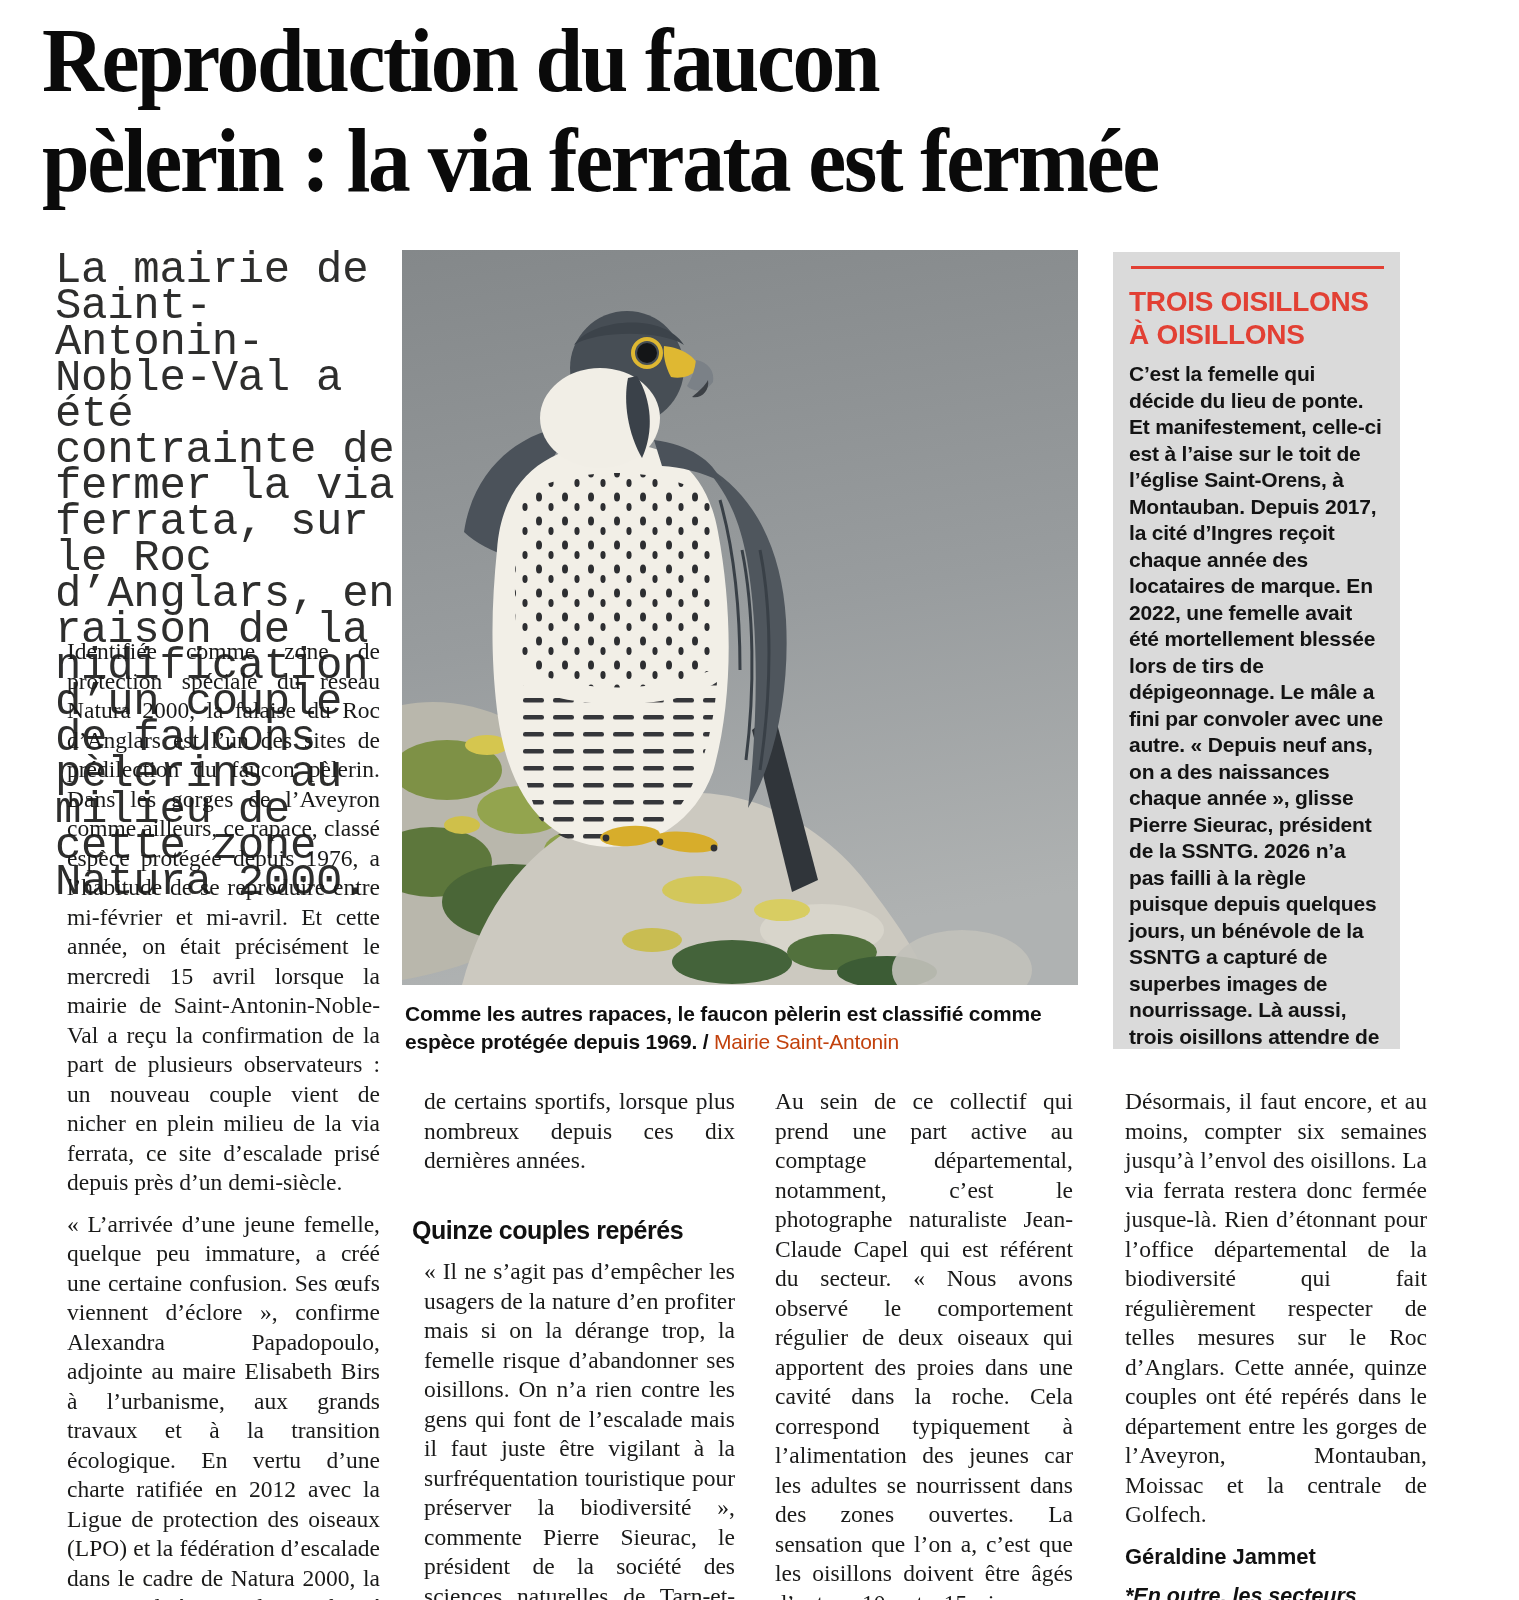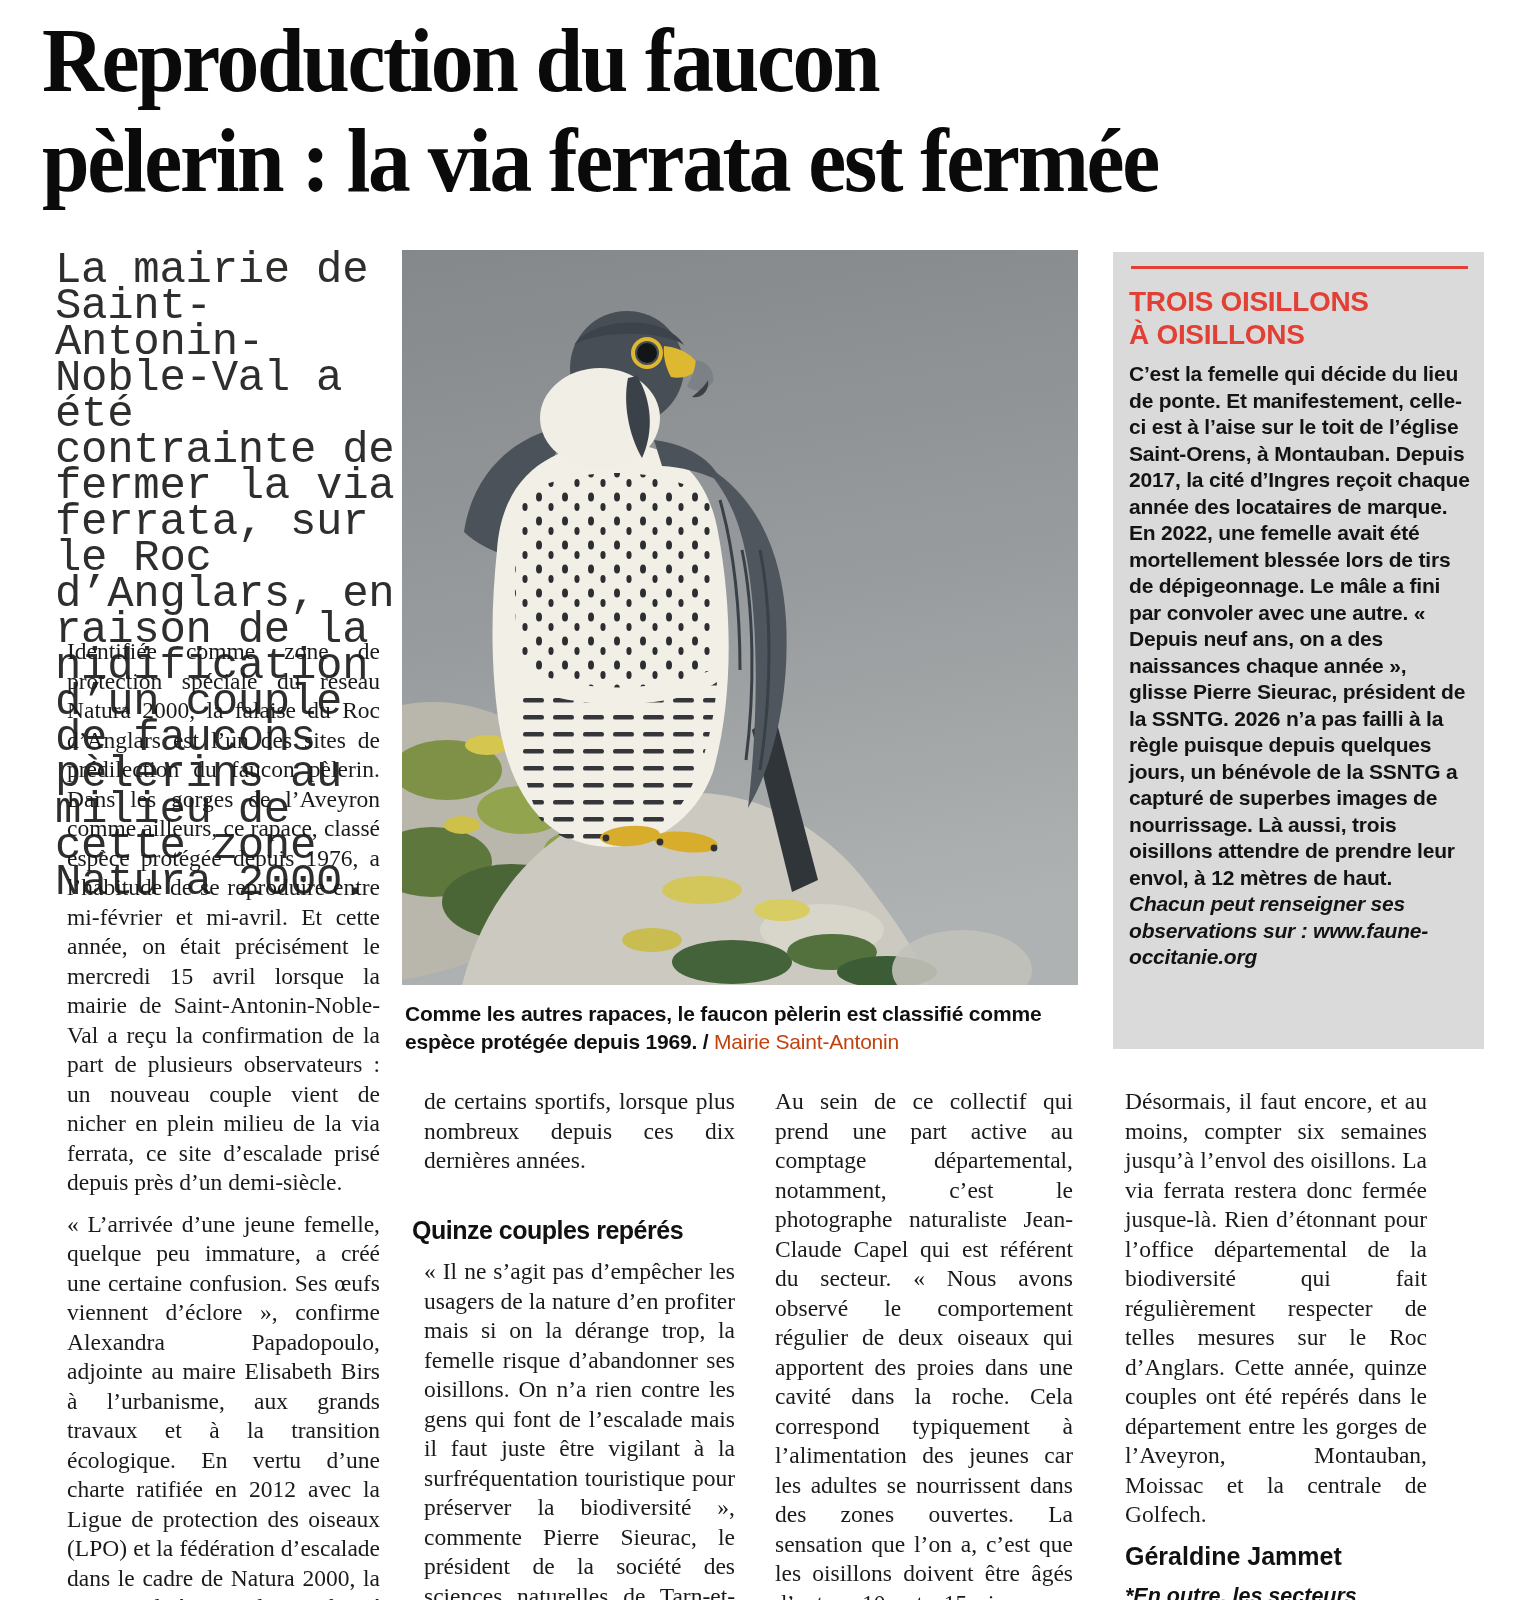--- a/index.html
+++ b/index.html
@@ -27,38 +27,38 @@
   .body-col p{margin:12px;}
   .col1{position:absolute;left:55px;top:625px;width:337px;height:975px;overflow:hidden;}
   .col2{position:absolute;left:412px;top:1075px;width:335px;height:525px;overflow:hidden;}
   .col3{position:absolute;left:763px;top:1075px;width:322px;height:525px;overflow:hidden;}
   .col4{position:absolute;left:1113px;top:1075px;width:326px;height:525px;overflow:hidden;}
   .subhead{
     font-family:Liberation Sans, sans-serif;font-weight:700;font-size:25px;
     text-align:left;margin:40px 0 8px 0 !important;color:#111;letter-spacing:-0.5px;
   }
   .byline{
-    font-family:"Liberation Sans", sans-serif;font-weight:700;font-size:25px;
+    font-family:"Liberation Sans", sans-serif;font-weight:700;font-size:22px;
     text-align:left;margin-top:8px !important;color:#111;
   }
   .footnote{
     font-family:"Liberation Sans", sans-serif;font-weight:700;font-style:italic;
     font-size:21.5px;line-height:27px;text-align:left;margin-top:10px !important;color:#111;
   }
   
   .photo{position:absolute;left:402px;top:250px;width:676px;height:735px;}
   .photo svg{display:block;}
   .caption{
     position:absolute;left:405px;top:1000px;width:676px;
     font-weight:700;font-size:21px;line-height:28px;color:#101010;letter-spacing:-0.2px;
   }
   .caption .credit{font-weight:400;color:#c2410c;}
   
   .sidebar{
-    position:absolute;left:1113px;top:252px;width:371px;height:797px;
+    position:absolute;left:1113px;top:252px;width:287px;height:797px;
     background:#dadada;box-sizing:border-box;padding:10px 14px 12px 16px;overflow:hidden;
   }
   .sidebar-rule{height:3px;background:#e24034;margin:4px 2px 16px 2px;}
   .sidebar-title{
     color:#e24034;font-weight:700;font-size:28px;line-height:33px;letter-spacing:-0.3px;
   }
   .sidebar-body{
     margin-top:10px;font-weight:700;font-size:21px;line-height:26.5px;color:#131313;
     letter-spacing:-0.2px;
   }

